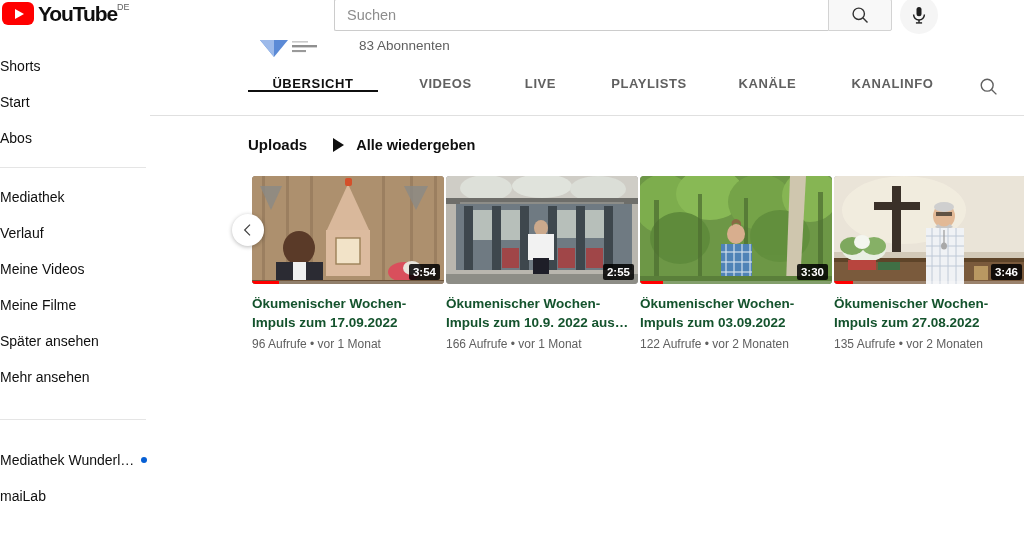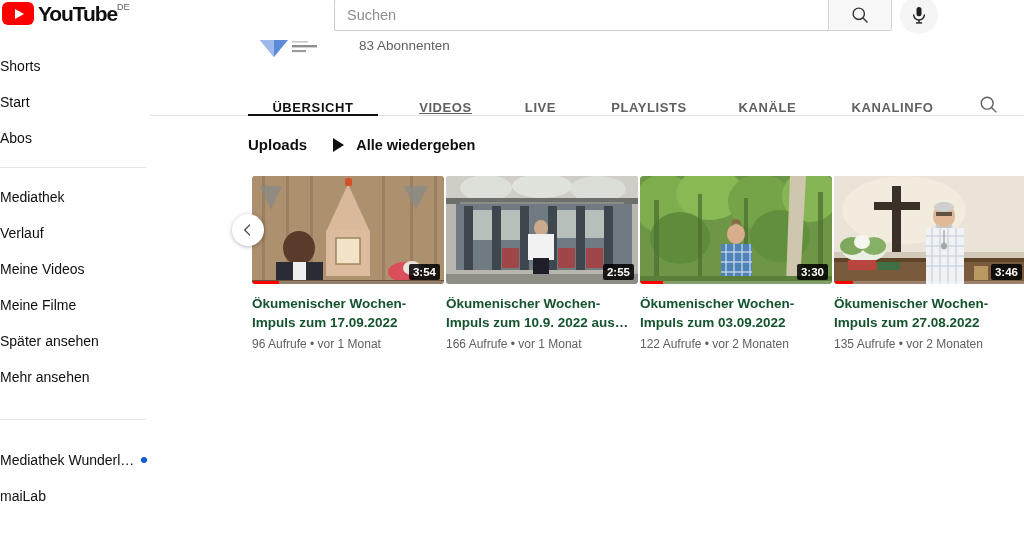--- a/index.html
+++ b/index.html
@@ -99,21 +99,21 @@
   #avatar-logo-svg { display: block; }
   #sub-count {
     position: absolute; left: 190px; top: 10px;
     font-size: 13.5px; color: #606060; margin-left: 19px;
   }
 
   
   #tabbar {
     position: absolute; left: 150px; top: 76px; width: 874px; height: 40px;
     border-bottom: 1px solid #e0e0e0;
-    display: flex; align-items: flex-end;
+    display: flex; align-items: flex-start;
   }
   .tab {
     display: flex; align-items: center; justify-content: center;
     font-size: 13px; font-weight: bold; letter-spacing: 0.6px;
     color: #606060; cursor: pointer; position: relative;
     padding: 0 4px;
   }
   .tab.active { color: #0f0f0f; }
   .tab.active::after {
     content: ""; position: absolute; left: 0; right: 0; bottom: -1px;
@@ -268,21 +268,21 @@
         <rect x="34" y="15" width="14" height="2.1" fill="#9a9a9a"></rect>
       </svg>
     </div>
     <div id="sub-count">83 Abonnenten</div>
   </div>
 
   <div id="tabbar">
     <div class="tab active" style="width:130px;margin-left:98px;">
       <span>ÜBERSICHT</span>
     </div>
-    <div class="tab" style="width:95px;margin-left:20px;text-decoration:underline;">
+    <div class="tab" style="width:95px;margin-left:20px;">
       <span>VIDEOS</span>
     </div>
     <div class="tab" style="width:95px;">
       <span>LIVE</span>
     </div>
     <div class="tab" style="width:122px;">
       <span>PLAYLISTS</span>
     </div>
     <div class="tab" style="width:115px;">
       <span>KANÄLE</span>

